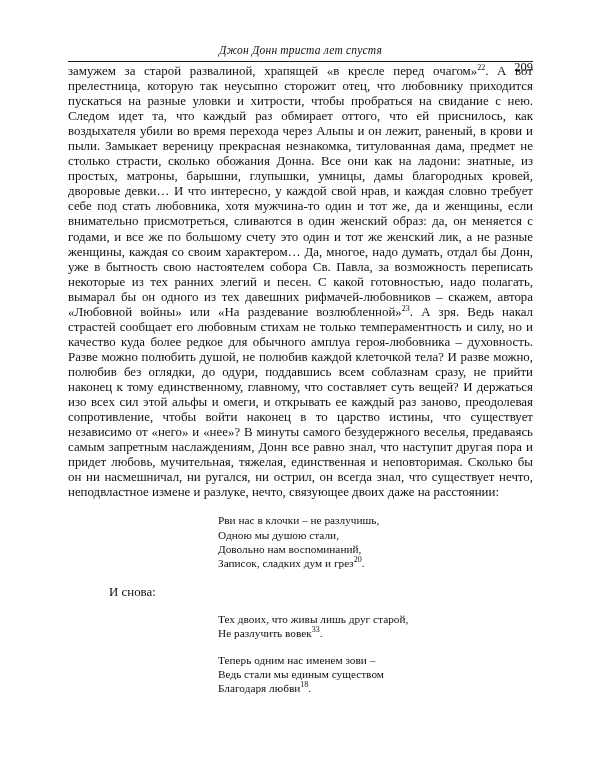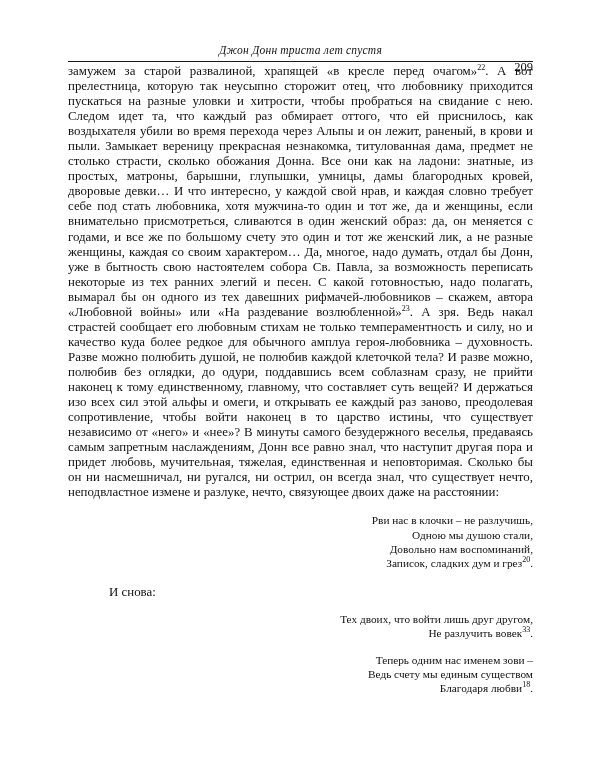--- a/index.html
+++ b/index.html
@@ -63,21 +63,21 @@
   sup {
     font-size: 8px;
     vertical-align: super;
     line-height: 0;
   }
   
   .verse {
     margin-left: 150px;
     font-size: 11.3px;
     line-height: 14.2px;
-    text-align: right;
+    text-align: left;
     white-space: pre-line;
   }
   .verse-1 { margin-top: 13px; }
   .verse-2 { margin-top: 12px; }
   .verse-3 { margin-top: 12px; }
   .intro {
     font-size: 12.9px;
     line-height: 15.05px;
     margin-top: 15px;
     margin-left: 41px;
@@ -97,22 +97,22 @@
 
     <p class="body-text"><span>замужем за старой развалиной, храпящей «в кресле перед очагом»</span><sup>22</sup><span>. А вот прелестница, которую так неусыпно сторожит отец, что любовнику приходится пускаться на разные уловки и хитрости, чтобы пробраться на свидание с нею. Следом идет та, что каждый раз обмирает оттого, что ей приснилось, как воздыхателя убили во время перехода через Альпы и он лежит, раненый, в крови и пыли. Замыкает вереницу прекрасная незнакомка, титулованная дама, предмет не столько страсти, сколько обожания Донна. Все они как на ладони: знатные, из простых, матроны, барышни, глупышки, умницы, дамы благородных кровей, дворовые девки… И что интересно, у каждой свой нрав, и каждая словно требует себе под стать любовника, хотя мужчина-то один и тот же, да и женщины, если внимательно присмотреться, сливаются в один женский образ: да, он меняется с годами, и все же по большому счету это один и тот же женский лик, а не разные женщины, каждая со своим характером… Да, многое, надо думать, отдал бы Донн, уже в бытность свою настоятелем собора Св. Павла, за возможность переписать некоторые из тех ранних элегий и песен. С какой готовностью, надо полагать, вымарал бы он одного из тех давешних рифмачей-любовников – скажем, автора «Любовной войны» или «На раздевание возлюбленной»</span><sup>23</sup><span>. А зря. Ведь накал страстей сообщает его любовным стихам не только темпераментность и силу, но и качество куда более редкое для обычного амплуа героя-любовника – духовность. Разве можно полюбить душой, не полюбив каждой клеточкой тела? И разве можно, полюбив без оглядки, до одури, поддавшись всем соблазнам сразу, не прийти наконец к тому единственному, главному, что составляет суть вещей? И держаться изо всех сил этой альфы и омеги, и открывать ее каждый раз заново, преодолевая сопротивление, чтобы войти наконец в то царство истины, что существует независимо от «него» и «нее»? В минуты самого безудержного веселья, предаваясь самым запретным наслаждениям, Донн все равно знал, что наступит другая пора и придет любовь, мучительная, тяжелая, единственная и неповторимая. Сколько бы он ни насмешничал, ни ругался, ни острил, он всегда знал, что существует нечто, неподвластное измене и разлуке, нечто, связующее двоих даже на расстоянии:</span></p>
 
     <div class="verse verse-1"><span>Рви нас в клочки – не разлучишь,
 Одною мы душою стали,
 Довольно нам воспоминаний,
 Записок, сладких дум и грез</span><sup>20</sup><span>.</span></div>
 
     <div class="intro">И снова:</div>
 
-    <div class="verse verse-2"><span>Тех двоих, что войти лишь друг другом,
+    <div class="verse verse-2"><span>Тех двоих, что живы лишь друг старой,
 Не разлучить вовек</span><sup>33</sup><span>.</span></div>
 
 
     <div class="verse verse-3"><span>Теперь одним нас именем зови –
-Ведь счету мы единым существом
+Ведь стали мы единым существом
 Благодаря любви</span><sup>18</sup><span>.</span></div>
 
   </div>
 </div>
 
 </body></html>

